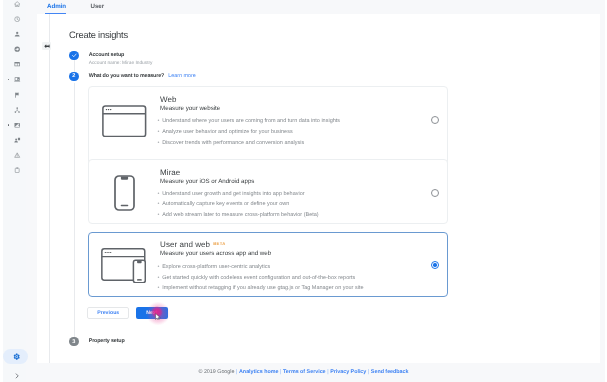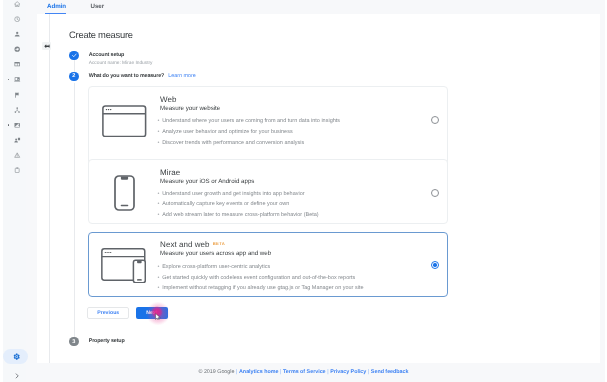--- a/index.html
+++ b/index.html
@@ -201,21 +201,21 @@
   <div class="card">
     <div class="vline"></div>
     <div class="collapse">
       <svg width="5.6" height="4.4" viewBox="0 0 22 17">
         <path d="M8.8 0.6 0.9 8.5l7.9 7.9z" fill="#3c4043"></path>
         <rect x="7.2" y="5.3" width="14" height="6.4" rx="0.8" fill="#3c4043"></rect>
         <path d="M20.5 3.6v9.8" stroke="#3c4043" stroke-width="2.4" stroke-linecap="round"></path>
       </svg>
     </div>
 
-    <div class="title">Create measure</div>
+    <div class="title">Create insights</div>
 
     <div class="steps">
       <div class="step-line" style="top:9.6px;height:13px"></div>
       <div class="step-line" style="top:32px;height:255px"></div>
 
       <div class="circle done" style="top:0">
         <svg width="6.6" height="6.6" viewBox="0 0 24 24">
           <path d="M5.5 12.6 10 17.2 18.6 7.4" fill="none" stroke="#fff" stroke-width="2.6" stroke-linecap="round" stroke-linejoin="round"></path>
         </svg>
       </div>
@@ -269,21 +269,21 @@
         <rect x="0.85" y="0.85" width="42.9" height="31.3" rx="2.4" fill="#fff" stroke="#5f6368" stroke-width="1.5"></rect>
         <path d="M0.85 8.6h42.9" stroke="#5f6368" stroke-width="1.35"></path>
         <circle cx="4.3" cy="4.5" r="0.62" fill="#3c4043"></circle>
         <circle cx="6.1" cy="4.5" r="0.62" fill="#3c4043"></circle>
         <circle cx="7.9" cy="4.5" r="0.62" fill="#3c4043"></circle>
         <circle cx="9.7" cy="4.5" r="0.62" fill="#3c4043"></circle>
         <rect x="32.4" y="12.3" width="11.9" height="22.4" rx="2.2" fill="#fff" stroke="#5f6368" stroke-width="1.5"></rect>
         <path d="M36.1 12.9h4.5v1.5a0.8 0.8 0 0 1-0.8 0.8h-2.9a0.8 0.8 0 0 1-0.8-0.8z" fill="#5f6368"></path>
         <rect x="36" y="31.3" width="4.8" height="1.3" rx="0.65" fill="#3c4043"></rect>
       </svg>
-      <div class="h" style="left:71.6px;top:7.1px"><span>Next and web</span><span class="beta">BETA</span></div>
+      <div class="h" style="left:71.6px;top:7.1px"><span>User and web</span><span class="beta">BETA</span></div>
       <div class="sub" style="left:71.6px;top:17.1px">Measure your users across app and web</div>
       <ul style="left:69.1px;top:29.1px">
         <li>Explore cross-platform user-centric analytics</li>
         <li>Get started quickly with codeless event configuration and out-of-the-box reports</li>
         <li>Implement without retagging if you already use gtag.js or Tag Manager on your site</li>
       </ul>
       <div class="radio on" style="left:342.5px;top:27.3px"></div>
     </div>
 
     <div class="btn prev" style="left:50.3px;top:293.1px;width:41.8px;height:11.6px">Previous</div>

